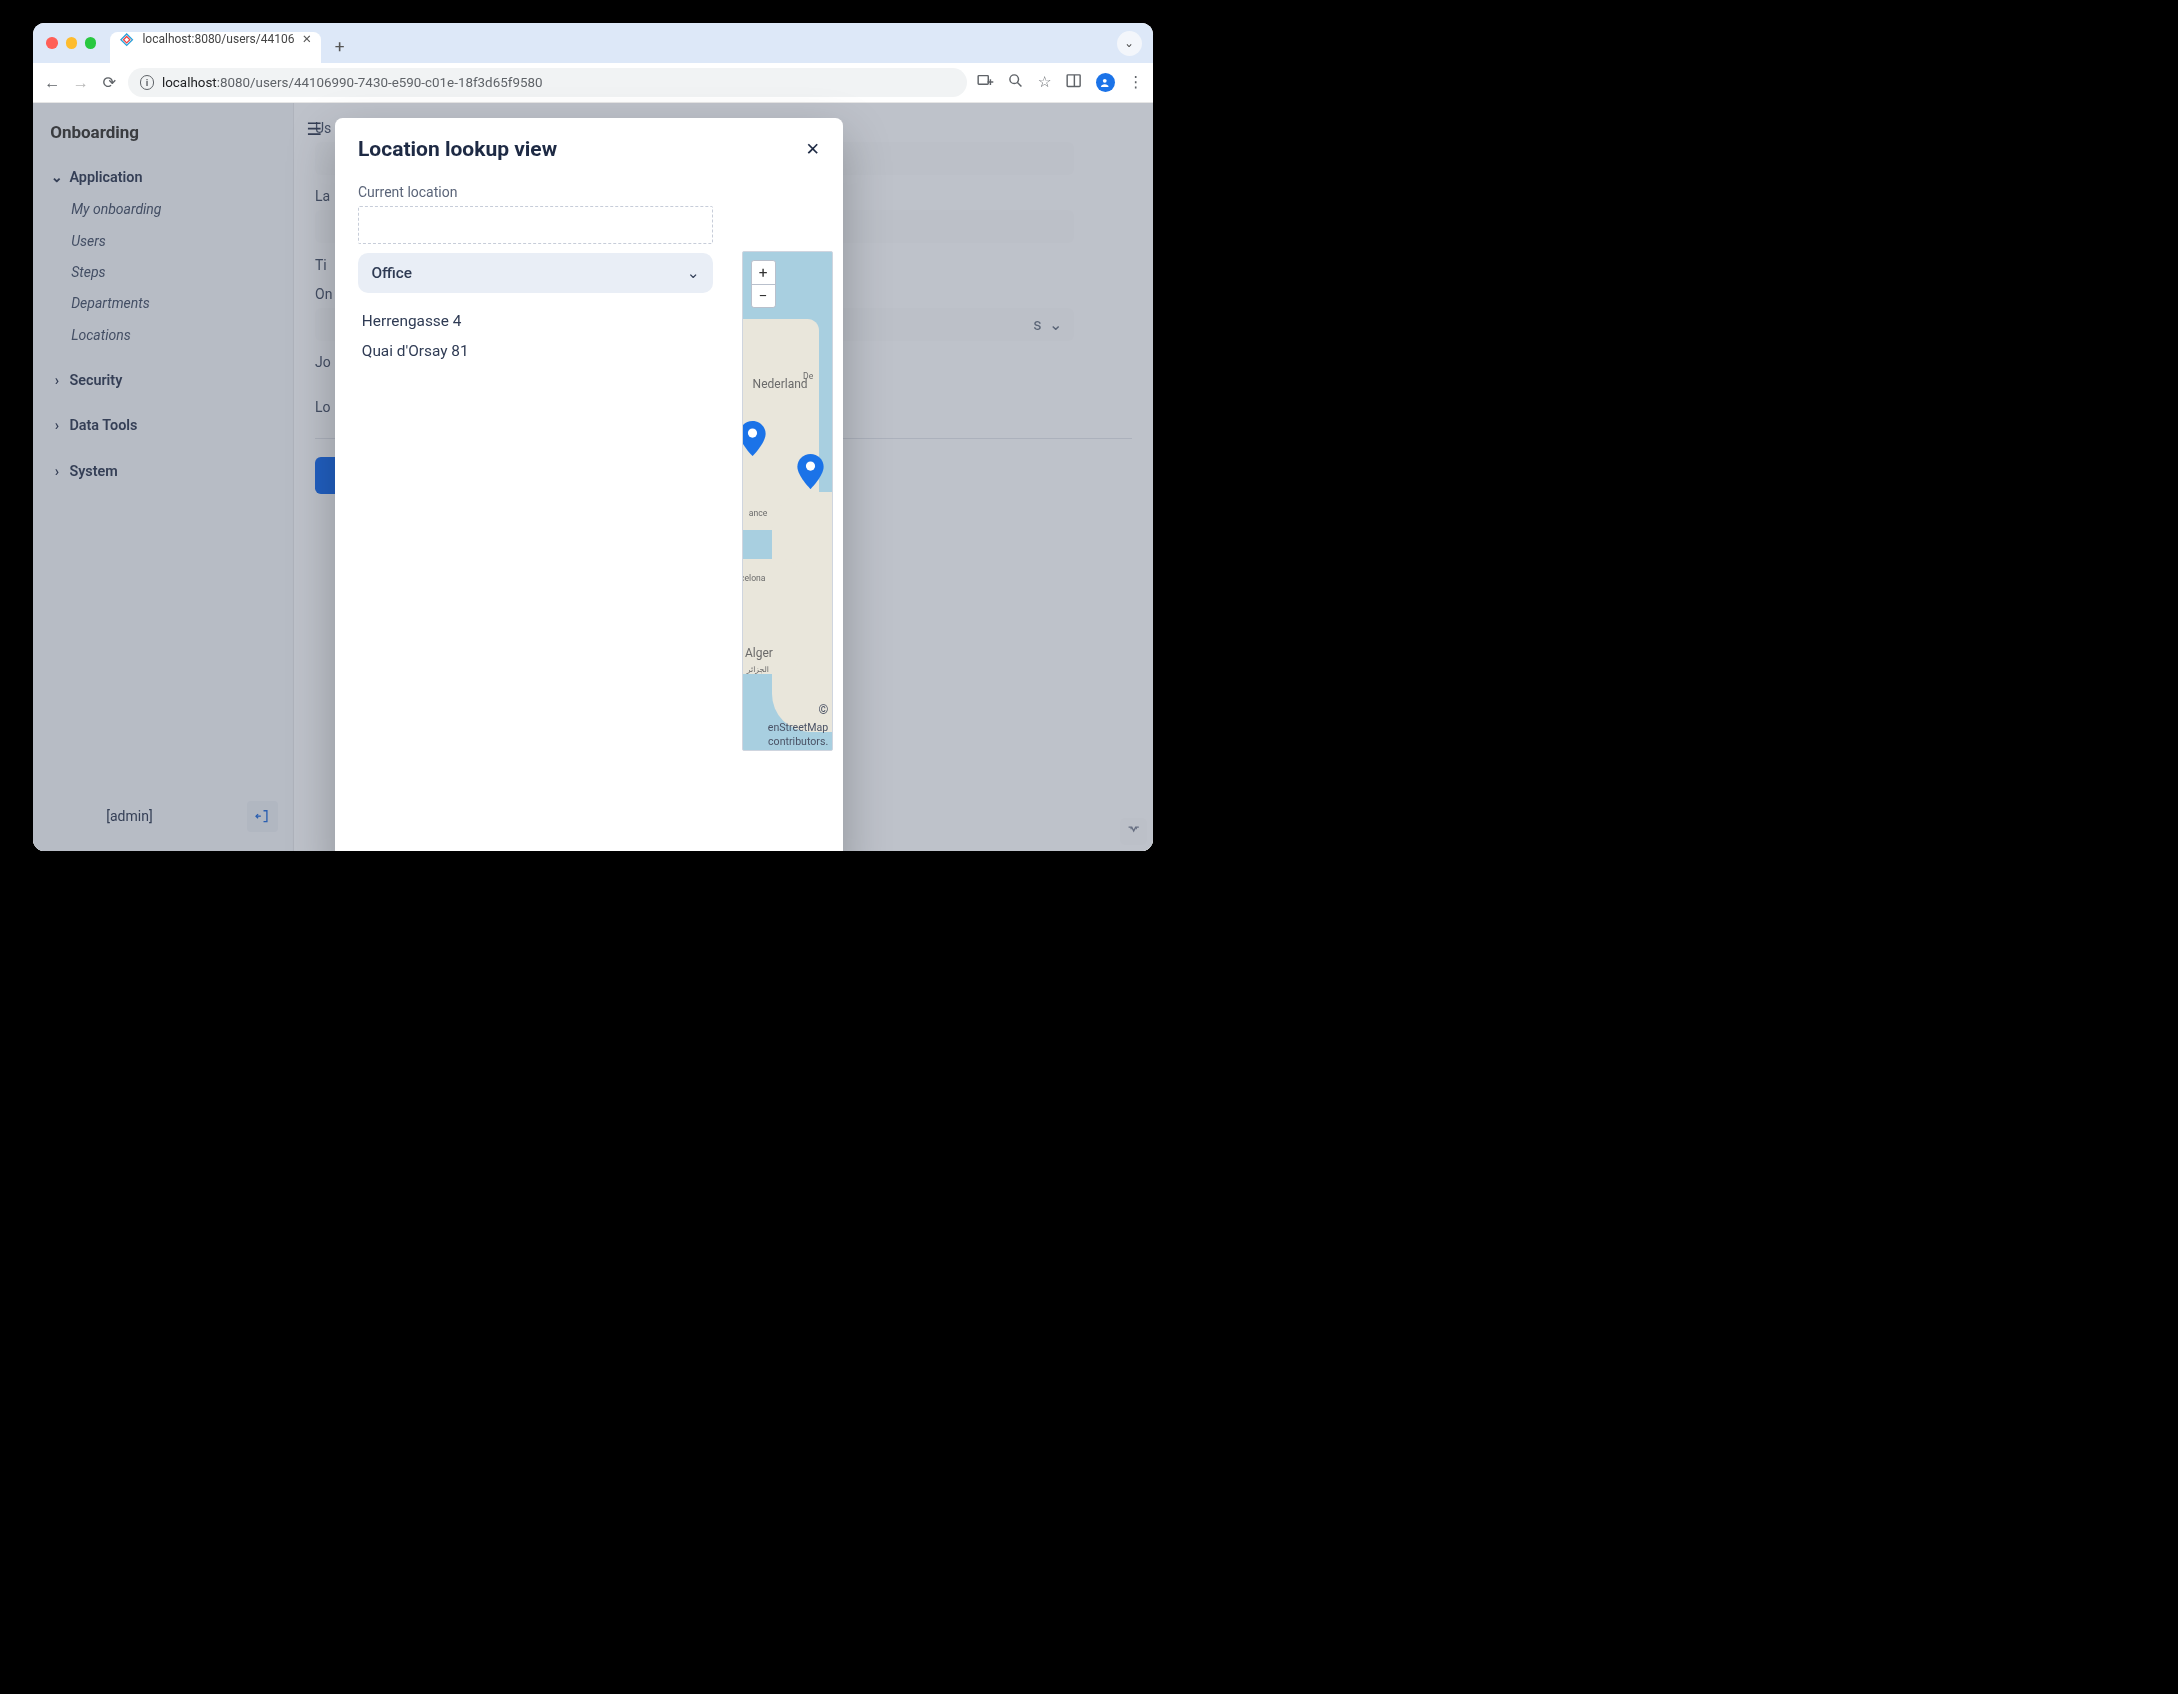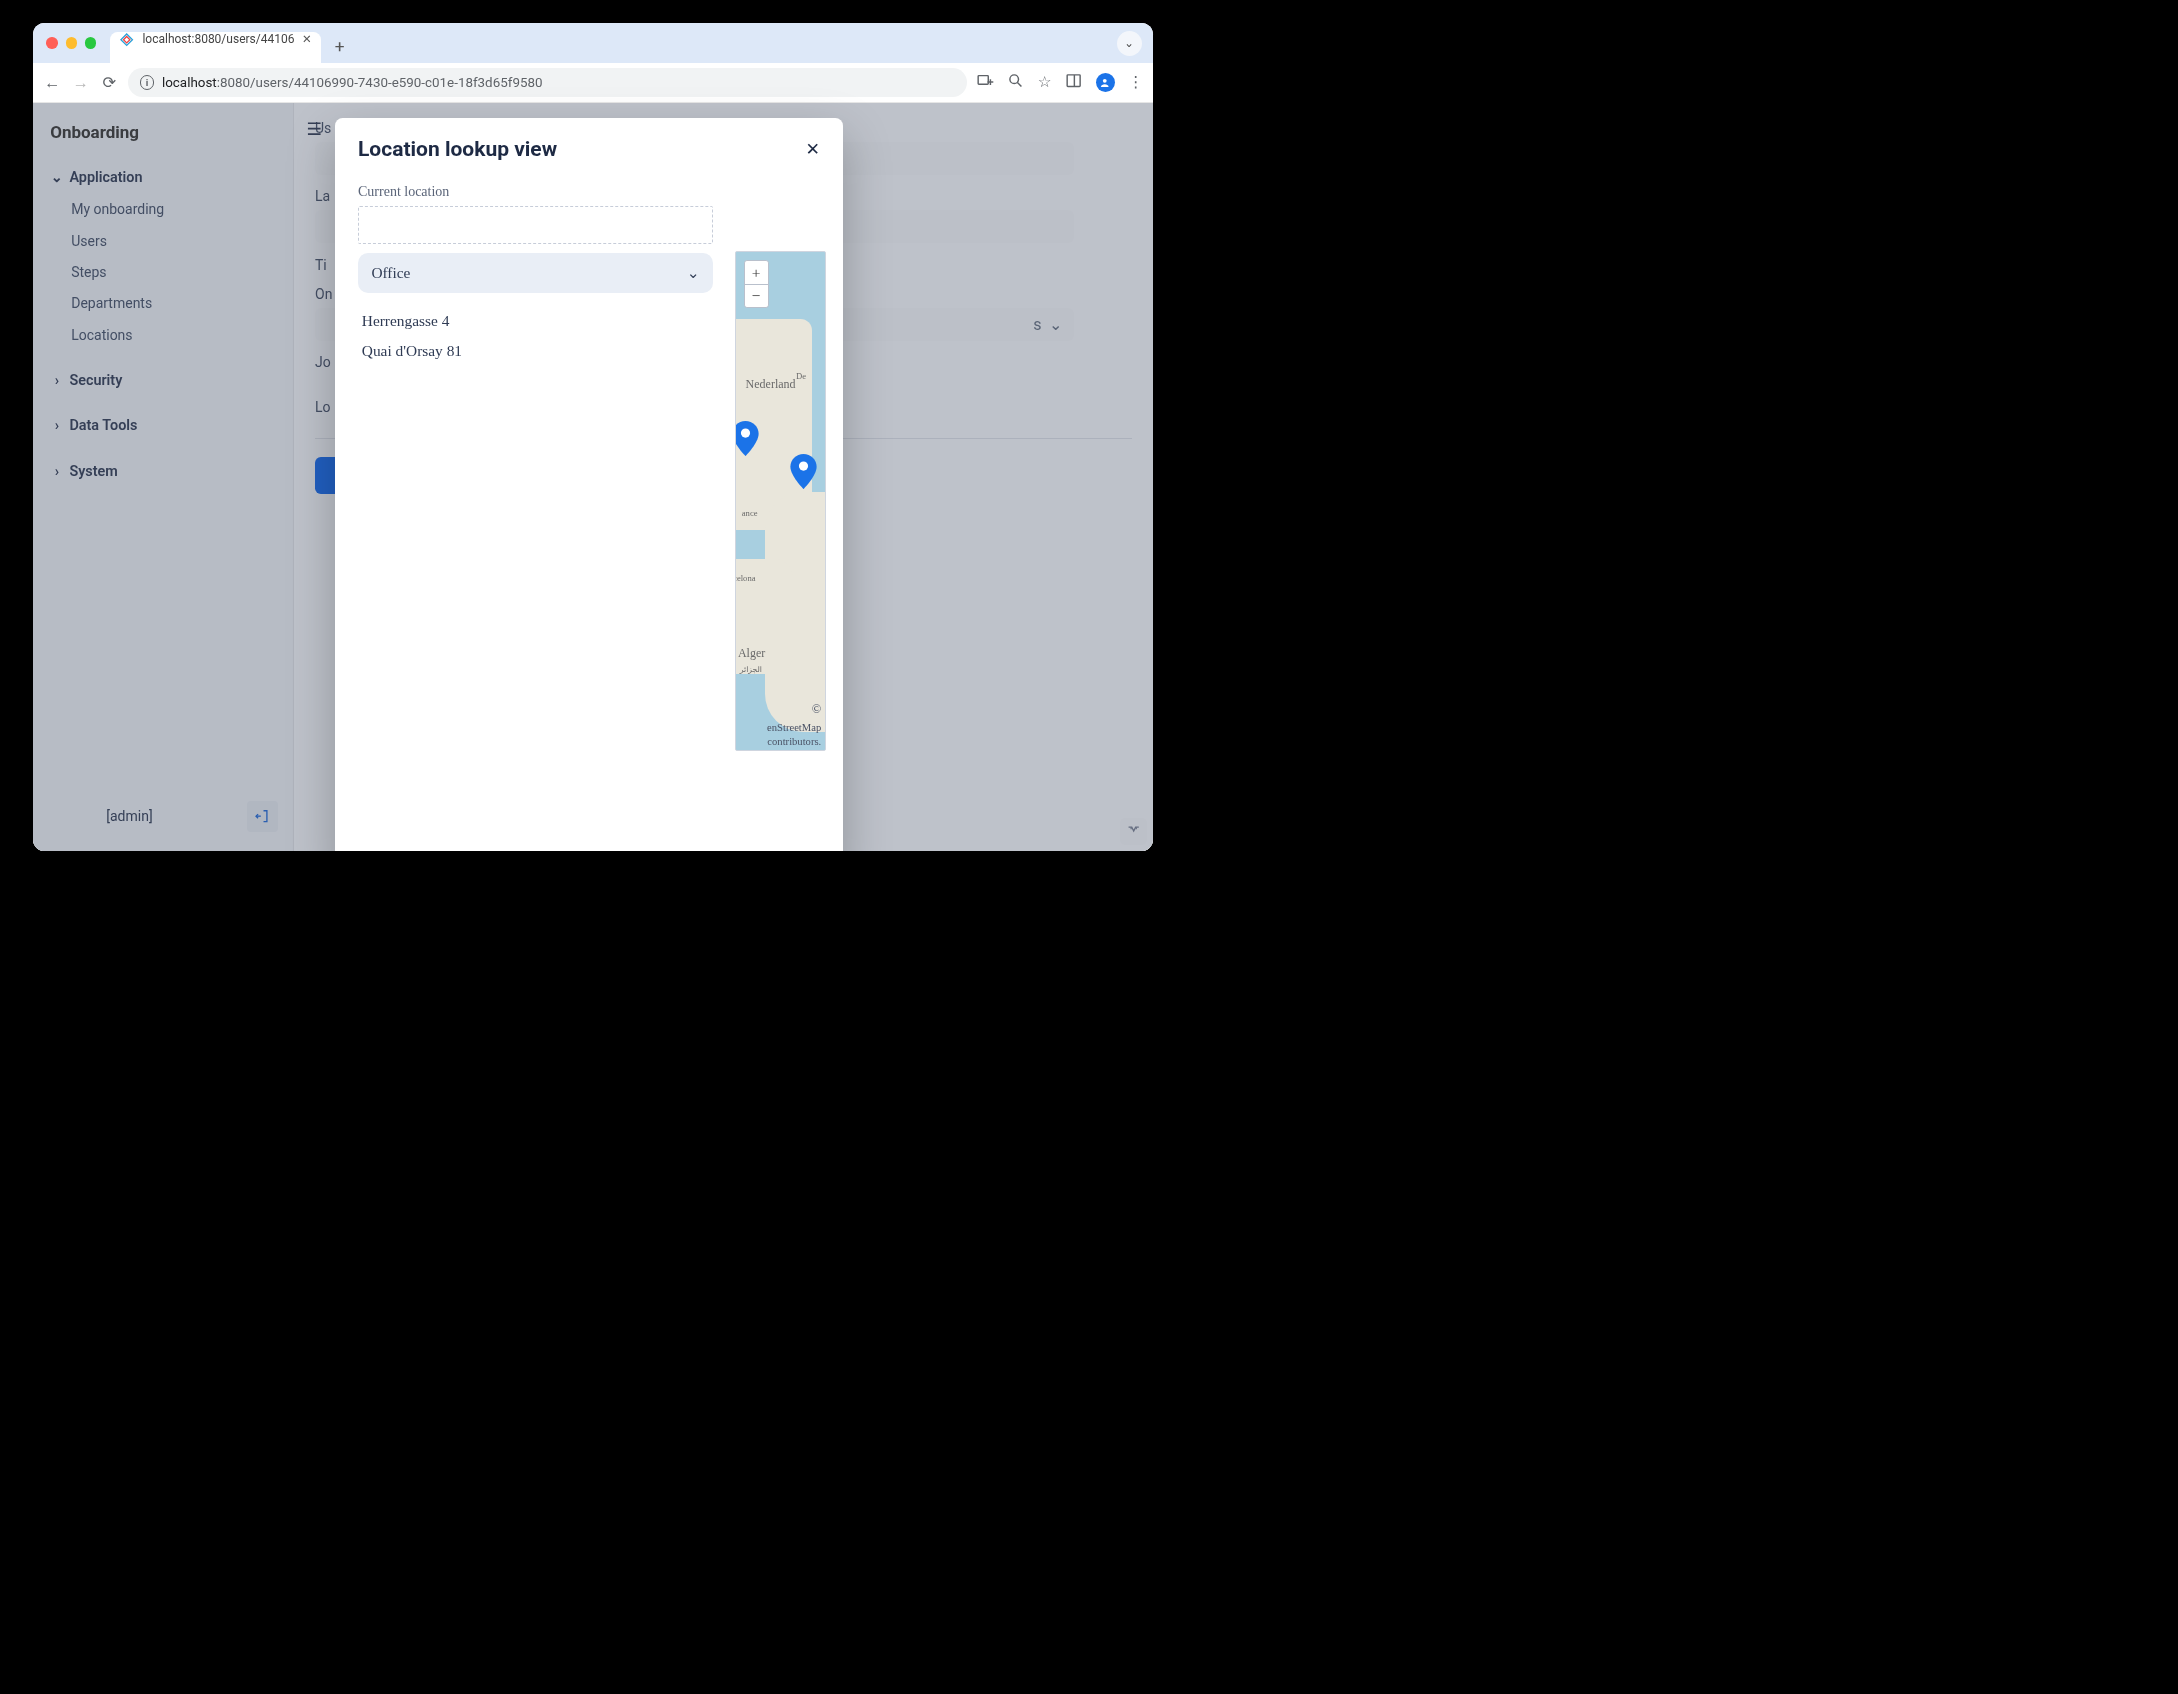--- a/index.html
+++ b/index.html
@@ -68,21 +68,21 @@
   .app { flex:1; display:flex; background:#f3f5f9; position:relative; }
   .sidebar {
     width:261px; background:#e7ebf2; padding:15.4px 13.4px;
     display:flex; flex-direction:column;
     border-right:1px solid #dcdfe6;
   }
   .brand { font-weight:700; color:#404040; font-size:17px; padding:3.8px 3.8px 19px; }
   .nav-group { margin-bottom:13.4px; }
   .nav-head { display:flex; align-items:center; gap:5.8px; color:#3a455e; font-weight:600; font-size:14.4px; padding:7.7px 3.8px; cursor:pointer; }
   .nav-head .chev { width:13.4px; display:inline-flex; justify-content:center; }
-  .nav-items { padding-left:19px; }
+  .nav-items { padding-left:19px;font-style:italic; }
   .nav-item { color:#4c5870; font-size:14px; padding:7.7px 5.8px; cursor:pointer; border-radius:3.8px; }
   .sidebar-footer { margin-top:auto; display:flex; align-items:center; justify-content:space-between; padding:3.8px 1.9px; }
   .sidebar-footer .user{ color:#3a455e; font-size:14px; padding-left:58px; }
   .logout-btn{ width:31px; height:31px; border-radius:3.8px; display:flex; align-items:center; justify-content:center; background:#dfe4ed; color:#2c6fd6; }
   
   .main { flex:1; background:#f1f3f8; position:relative; padding:17.3px 21px; }
   .hamburger { position:absolute; left:7.7px; top:13.4px; width:25px; height:25px; display:flex; align-items:center; justify-content:center; color:#3a455e; font-size:17.3px; }
   .form-col { margin-left:0; }
   .field { margin-bottom:13.4px; }
   .field-label{ color:#4c5870; font-size:14px; margin-bottom:5.8px; display:block; }
@@ -95,21 +95,21 @@
   .dialog {
     position:absolute; left:302px; top:15.4px;
     width:508px; height:749px;
     background:#fff; border-radius:7.7px;
     box-shadow: 0 19px 48px rgba(0,0,0,.25);
     overflow:hidden; display:flex; flex-direction:column;
   }
   .dlg-head{ display:flex; align-items:center; justify-content:space-between; padding:19px 23px 5.8px; }
   .dlg-title{ font-weight:700; color:#1e2a44; font-size:21px; }
   .dlg-close{ font-size:17.3px; color:#1e2a44; cursor:pointer; }
-  .dlg-body{ padding:17.3px 23px 0; display:flex; gap:22px; flex:1;font-family:Liberation Serif, serif; }
+  .dlg-body{ padding:17.3px 23px 0; display:flex; gap:29px; flex:1; }
   .dlg-left{ flex:0 0 355px; display:flex; flex-direction:column; }
   .curr-label{ color:#5b6579; font-size:14px; margin-bottom:5.8px; }
   .dashed-box{ border:1px dashed #c7cdd9; border-radius:1.9px; height:38px; }
   .office-head{ margin-top:9px; height:40px; background:#e9eef6; border-radius:10px; display:flex; align-items:center; justify-content:space-between; padding:0 13.4px; color:#2f3b54; font-size:15.4px; font-weight:500; cursor:pointer; }
   .office-list{ margin-top:13.4px; }
   .office-item{ color:#2f3b54; font-size:15.4px; padding:5.8px 3.8px; cursor:pointer; }
   .dlg-right{ flex:1; position:relative; margin-top:67px; }
   .map{
     width:91px; height:500px; border:1px solid #cfd5df; background:#a8cfe0; position:relative; overflow:hidden; border-radius:1.9px;
   }

